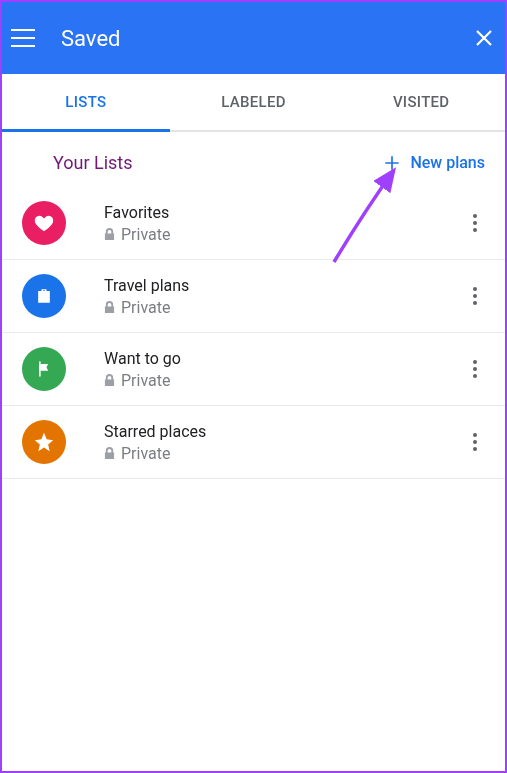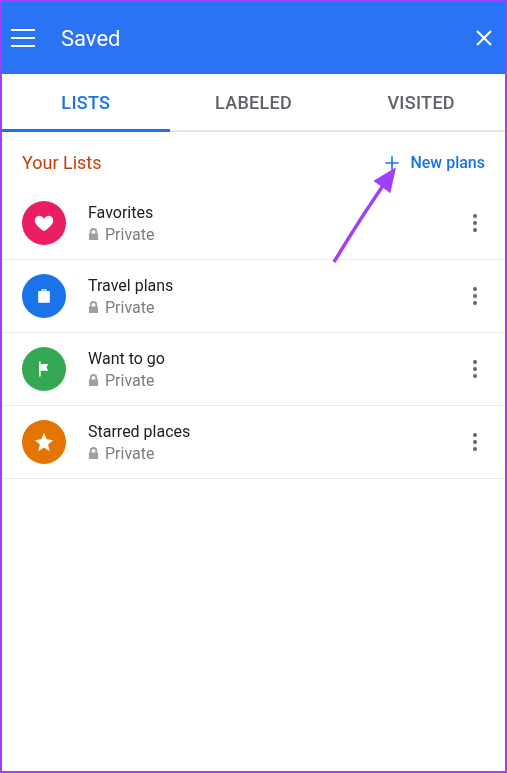--- a/index.html
+++ b/index.html
@@ -49,21 +49,21 @@
     .tabs {
       display: flex;
       height: 58px;
       border-bottom: 2px solid #e4e4e4;
     }
     .tab {
       flex: 1;
       display: flex;
       align-items: center;
       justify-content: center;
-      font-size: 18px;
+      font-size: 15px;
       font-weight: 500;
       color: #5f6368;
       cursor: pointer;
       letter-spacing: 0.3px;
       position: relative;
     }
     .tab.active {
       color: #1a73e8;
     }
     .tab.active::after {
@@ -76,38 +76,40 @@
       background: #1a73e8;
     }
     .section-header {
       display: flex;
       align-items: center;
       justify-content: space-between;
       padding: 20px 20px 14px 20px;
     }
     .section-title {
       font-size: 18px;
-      color: #c2410c;
+      color: #701a75;
       font-weight: 400;
+      margin-left: 31px;
     }
     .new-list-btn {
       display: flex;
       align-items: center;
       color: #1a73e8;
       font-size: 16px;
       font-weight: 500;
       cursor: pointer;
     }
     .new-list-btn svg { margin-right: 8px; }
     .list-item {
       display: flex;
       align-items: center;
       padding: 14px 20px;
       border-bottom: 1px solid #e8eaed;
       cursor: pointer;
+      gap: 16px;
     }
     .icon-circle {
       width: 44px;
       height: 44px;
       border-radius: 50%;
       display: flex;
       align-items: center;
       justify-content: center;
       flex-shrink: 0;
     }

